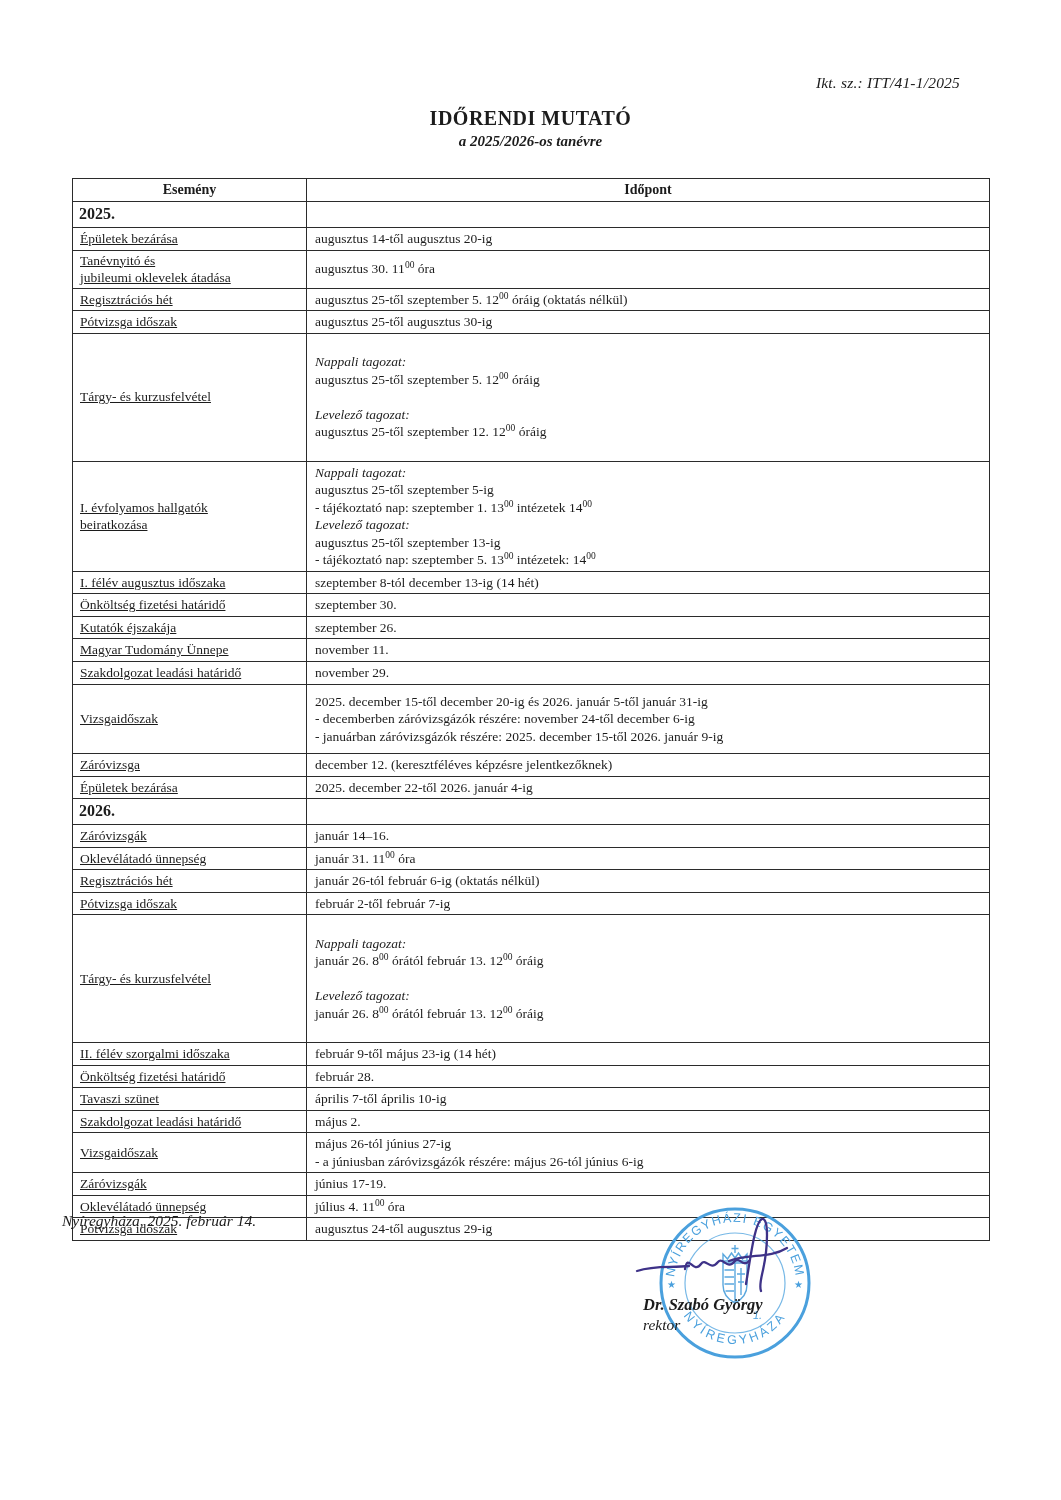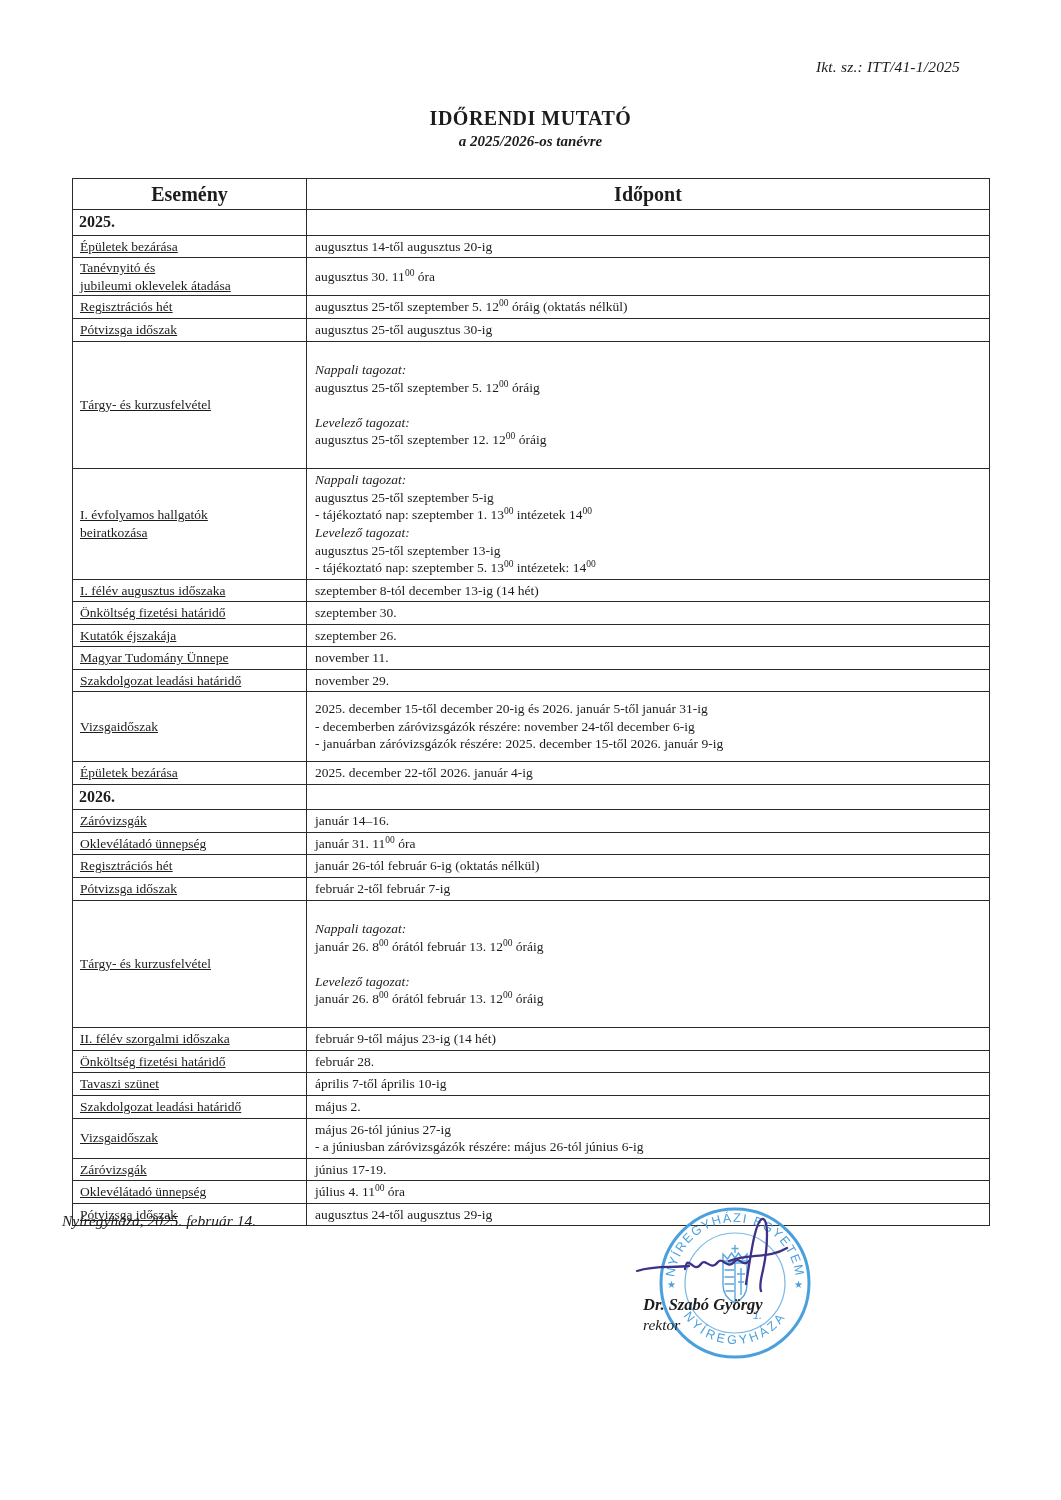--- a/index.html
+++ b/index.html
@@ -9,21 +9,21 @@
     width: 1061px;
     height: 1500px;
     margin: 0 auto;
     background: #ffffff;
     font-family: "Liberation Serif", "DejaVu Serif", serif;
     color: #1c1c1c;
     overflow: hidden;
   }
   .ref-number {
     position: absolute;
-    top: 58px;
+    top: 74px;
     right: 101px;
     font-style: italic;
     font-size: 15.5px;
     letter-spacing: 0.2px;
   }
   .title-block { position: absolute; top: 107px; left: 0; width: 100%; text-align: center; }
   .doc-title { font-size: 20px; font-weight: bold; letter-spacing: 0.5px; }
   .doc-subtitle { font-size: 15px; font-weight: bold; margin-top: 3px; font-style: italic; }
 
   table.calendar {
@@ -33,21 +33,21 @@
     width: 918px;
     border-collapse: collapse;
     font-size: 13.5px;
     line-height: 1.3;
   }
   table.calendar th, table.calendar td {
     border: 1.6px solid #2b2b2b;
     vertical-align: middle;
   }
   table.calendar th {
-    font-size: 20px;
+    font-size: 14px;
     font-weight: bold;
     text-align: center;
     padding: 2px 4px;
   }
   td.year-cell {
     font-size: 16px;
     font-weight: bold;
     padding: 2px 6px;
   }
   td.event-cell {
@@ -232,20 +232,28 @@
           </td>
         </tr>
         <tr>
           <td class="event-cell">
             <div>Vizsgaidőszak</div>
           </td>
           <td class="time-cell" style="padding: 8px;">
             <div class="line"><span>2025. december 15-től december 20-ig és 2026. január 5-től január 31-ig</span></div>
             <div class="line"><span>- decemberben záróvizsgázók részére: november 24-től december 6-ig</span></div>
             <div class="line"><span>- januárban záróvizsgázók részére: 2025. december 15-től 2026. január 9-ig</span></div>
+          </td>
+        </tr>
+        <tr>
+          <td class="event-cell">
+            <div>Záróvizsga</div>
+          </td>
+          <td class="time-cell">
+            <div class="line"><span>december 12. (keresztféléves képzésre jelentkezőknek)</span></div>
           </td>
         </tr>
         <tr>
           <td class="event-cell">
             <div>Épületek bezárása</div>
           </td>
           <td class="time-cell">
             <div class="line"><span>2025. december 22-től 2026. január 4-ig</span></div>
           </td>
         </tr>

